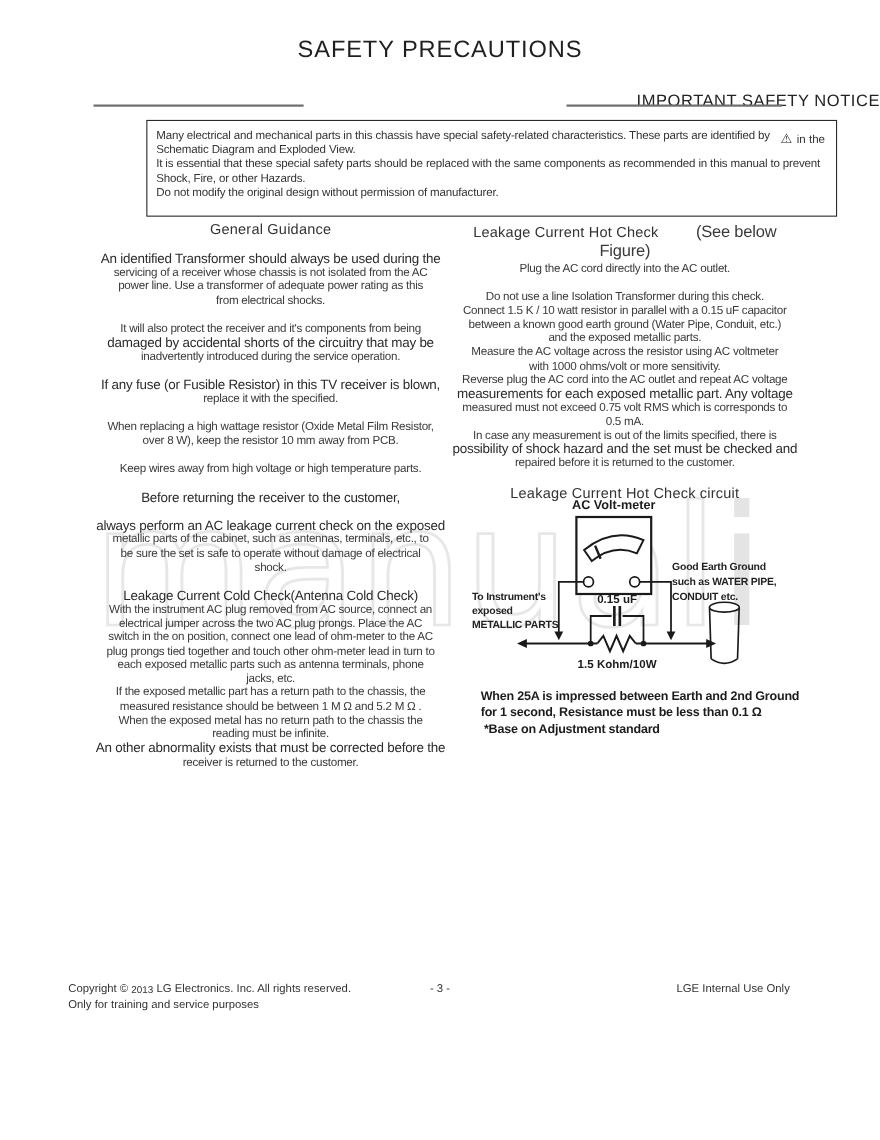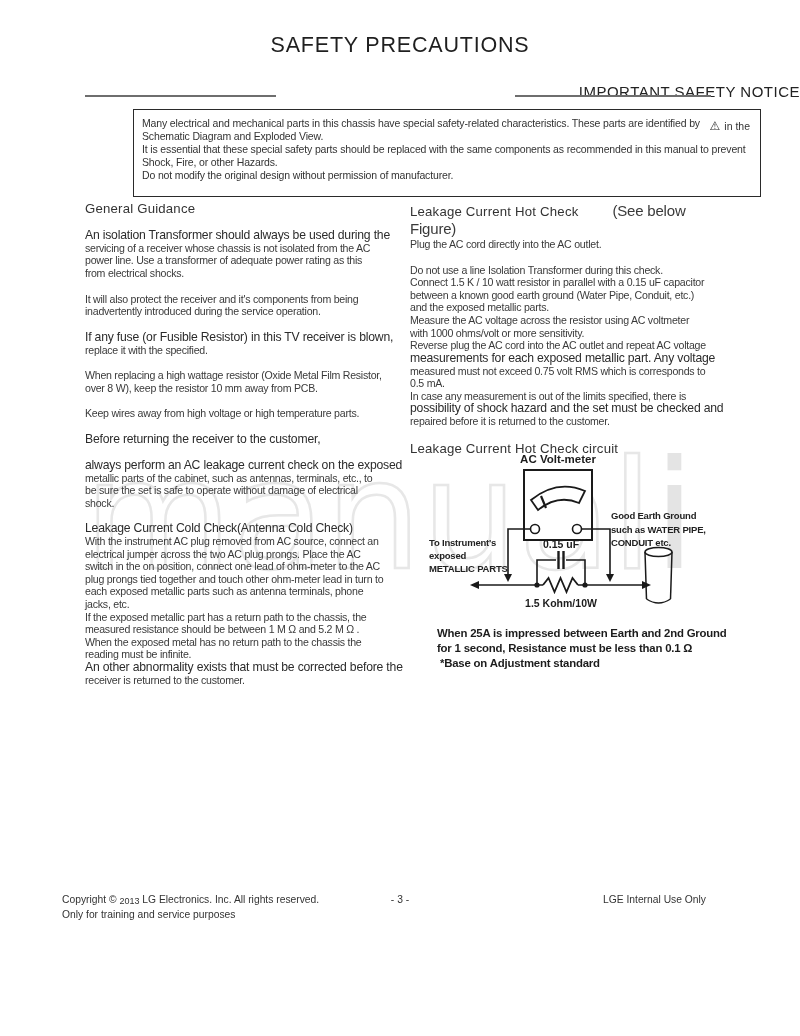--- a/index.html
+++ b/index.html
@@ -17,21 +17,21 @@
                   font-size:15px;letter-spacing:0.5px;color:#222;z-index:2;}
   .rule{position:absolute;top:95px;height:2px;background:#6e6e6e;z-index:2;}
   .rule-l{left:85px;width:191px;}
   .rule-r{left:515px;width:196px;}
   .notice-box{position:absolute;left:85px;top:109px;width:628px;height:88px;
               border:1.5px solid #2a2a2a;box-sizing:border-box;padding:7px 8px;z-index:2;margin-left:48px;}
   .notice-box .nl{font-size:10.5px;line-height:12.9px;letter-spacing:-0.15px;color:#333;white-space:nowrap;}
   .warn-note{position:absolute;right:10px;top:9px;font-size:10.5px;color:#333;white-space:nowrap;}
   .warn-tri{font-size:12px;color:#222;margin-right:4px;}
   
-  .col{position:absolute;top:202px;z-index:2;}
+  .col{position:absolute;top:202px;z-index:2;text-align:center;}
   .col-left{left:85px;width:322px;}
   .col-right{left:410px;width:316px;}
   .col-h{font-size:13.2px;line-height:14px;letter-spacing:0.2px;color:#333;margin-bottom:0;}
   .col-h-row{margin-bottom:0;}
   .see-note{font-size:15px;letter-spacing:-0.2px;color:#3a3a3a;margin-left:34px;}
   .col-h-gap{margin-bottom:13px;}
   .para{margin-bottom:13px;}
   .ln{white-space:nowrap;}
   .sm{font-size:10.6px;line-height:12.6px;letter-spacing:-0.25px;color:#3a3a3a;}
   .lg{font-size:12.2px;line-height:12.8px;letter-spacing:-0.2px;color:#2b2b2b;}
@@ -44,21 +44,21 @@
   .lbl-right{left:611px;top:509px;width:105px;line-height:13.5px;}
   .adj-note{position:absolute;left:437px;top:626px;width:310px;z-index:3;
             font-size:11.4px;line-height:15px;font-weight:600;letter-spacing:-0.2px;color:#1c1c1c;}
   .adj-note .ln{white-space:pre;}
   svg text{font-family:"Liberation Sans",sans-serif;font-weight:bold;fill:#1c1c1c;}
   
   .footer-left{position:absolute;left:62px;top:893px;z-index:2;font-size:10.3px;line-height:13px;color:#333;}
   .yr{font-size:9px;vertical-align:-1px;}
   .footer-page{position:absolute;left:350px;top:894px;width:100px;text-align:center;z-index:2;
                font-size:10.3px;color:#333;}
-  .footer-right{position:absolute;right:94px;top:894px;z-index:2;font-size:10.3px;color:#333;margin-left:36px;}
+  .footer-right{position:absolute;right:82px;top:894px;z-index:2;font-size:10.3px;color:#333;margin-left:36px;}
 </style>
 </head>
 <body>
 
 <div class="page">
 
   <div class="watermark"><span class="wm-outline">manual</span><span class="wm-fill">i</span></div>
 
   <div class="page-title">SAFETY PRECAUTIONS</div>
 
@@ -74,27 +74,28 @@
         <div class="nl">Shock, Fire, or other Hazards.</div>
         <div class="nl">Do not modify the original design without permission of manufacturer.</div>
       </div>
     <div class="warn-note"><span class="warn-tri">⚠</span><span>in the</span></div>
   </div>
 
   <div class="col col-left">
     <div class="col-h col-h-gap">General Guidance</div>
     <div>
         <div class="para">
-          <div class="ln lg">An isolation Transformer should always be used during the</div>
+          <div class="ln lg">An identified Transformer should always be used during the</div>
           <div class="ln sm">servicing of a receiver whose chassis is not isolated from the AC</div>
           <div class="ln sm">power line. Use a transformer of adequate power rating as this</div>
           <div class="ln sm">from electrical shocks.</div>
         </div>
         <div class="para">
           <div class="ln sm">It will also protect the receiver and it's components from being</div>
+          <div class="ln lg">damaged by accidental shorts of the circuitry that may be</div>
           <div class="ln sm">inadvertently introduced during the service operation.</div>
         </div>
         <div class="para">
           <div class="ln lg">If any fuse (or Fusible Resistor) in this TV receiver is blown,</div>
           <div class="ln sm">replace it with the specified.</div>
         </div>
         <div class="para">
           <div class="ln sm">When replacing a high wattage resistor (Oxide Metal Film Resistor,</div>
           <div class="ln sm">over 8 W), keep the resistor 10 mm away from PCB.</div>
         </div>

